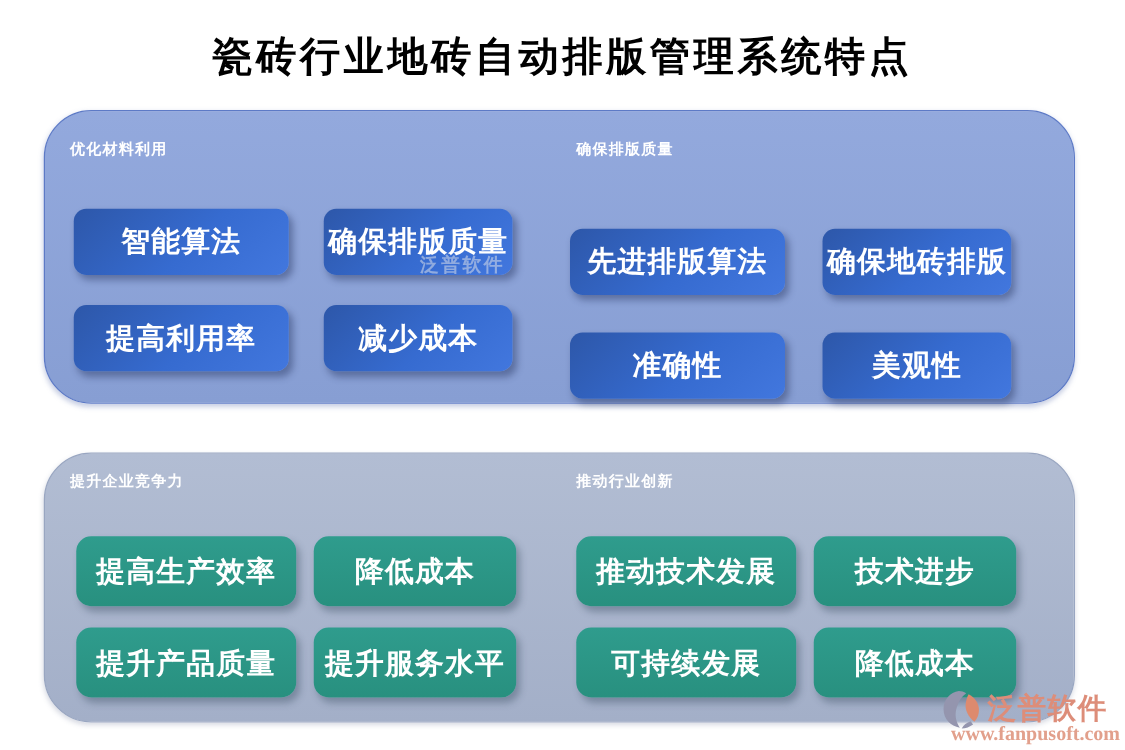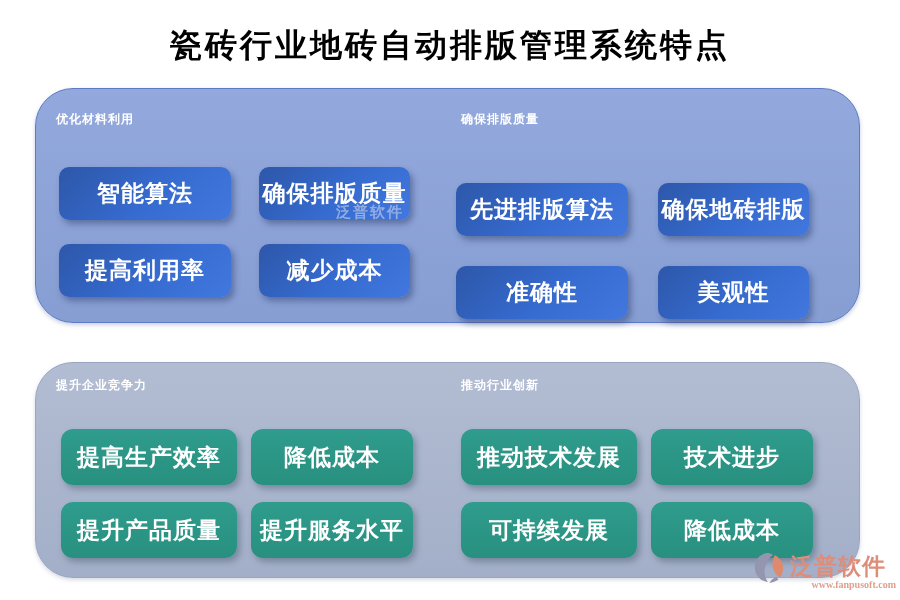--- a/index.html
+++ b/index.html
@@ -62,21 +62,21 @@
   }
   .logo{position:absolute;left:748px;top:550px;width:148px;height:44px;}
   .logo-icon{position:absolute;left:4px;top:1px;width:34px;height:34px;}
   .logo-name{
     position:absolute;left:42px;top:1px;
     color:#dd8d79;font-size:23px;font-weight:bold;letter-spacing:1px;
     white-space:nowrap;
   }
   .logo-url{
     position:absolute;left:0;top:29px;width:148px;text-align:right;
-    color:#e2a08c;font-size:10px;font-weight:bold;
+    color:#e2a08c;font-size:16px;font-weight:bold;
     font-family:"Liberation Serif","DejaVu Serif",serif;
     white-space:nowrap;
   }
 </style>
 </head>
 <body>
 
 <h1 class="page-title">瓷砖行业地砖自动排版管理系统特点</h1>
 
 <div class="panel panel-top">

